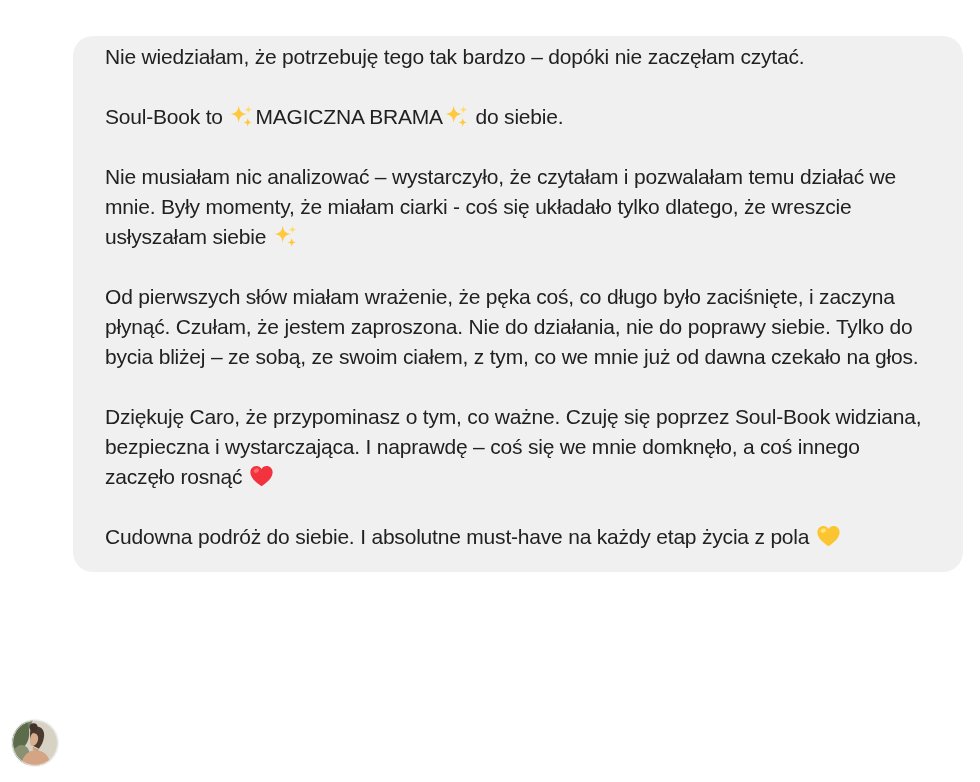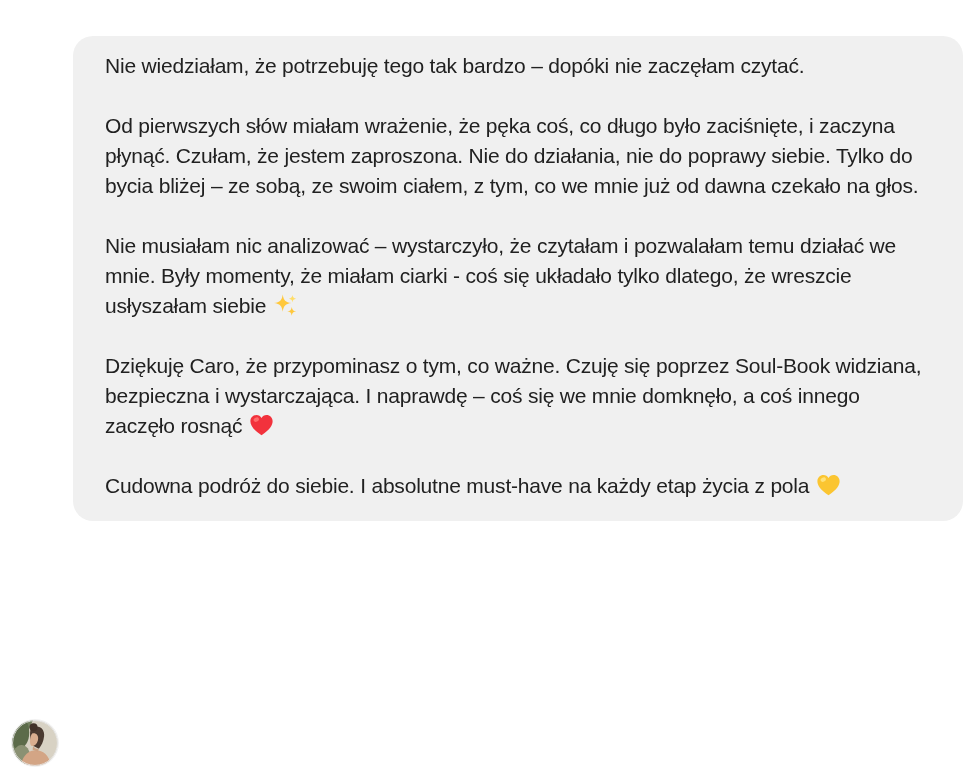--- a/index.html
+++ b/index.html
@@ -8,21 +8,21 @@
     background:#ffffff;
     font-family:"Liberation Sans",sans-serif;
     position:relative;overflow:hidden;
   }
   .canvas{position:absolute;inset:0;}
   .bubble{
     position:absolute;left:73px;top:36px;width:890px;
     box-sizing:border-box;
     background:#f0f0f0;
     border-radius:20px;
-    padding:15px 30px 20px 32px;
+    padding:6px 30px 20px 32px;
     font-size:21px;line-height:30px;
     letter-spacing:-0.2px;
     color:#212121;
   }
   .bubble p{margin:0 0 30px 0;}
   .bubble p:last-child{margin-bottom:0;}
   .line{display:block;}
   .emoji{
     display:inline-block;width:25px;height:25px;
     vertical-align:-5px;line-height:0;margin:0 1px;
@@ -61,29 +61,38 @@
       </g>
       <circle cx="24" cy="24" r="23.4" fill="none" stroke="#e6e6e6" stroke-width="1"></circle>
     </svg>
   </div>
 
   <div class="bubble">
 
     <p><span>Nie wiedziałam, że potrzebuję tego tak bardzo – dopóki nie zaczęłam czytać.</span></p>
 
     <p>
+      <span class="line"><span>Soul-Book to </span><span class="emoji"><svg viewBox="0 0 36 36">
+              <path fill="#FFC83D" d="M14 2 C15.2 10.5 18 13.3 26.5 14.5 C18 15.7 15.2 18.5 14 27 C12.8 18.5 10 15.7 1.5 14.5 C10 13.3 12.8 10.5 14 2 Z"></path>
+              <path fill="#FFDD67" d="M28 3 C28.5 6.5 29.8 7.8 33.2 8.3 C29.8 8.8 28.5 10.1 28 13.5 C27.5 10.1 26.2 8.8 22.8 8.3 C26.2 7.8 27.5 6.5 28 3 Z"></path>
+              <path fill="#FFC83D" d="M27 20 C27.6 24.2 29.2 25.8 33.4 26.4 C29.2 27 27.6 28.6 27 32.8 C26.4 28.6 24.8 27 20.6 26.4 C24.8 25.8 26.4 24.2 27 20 Z"></path>
+            </svg></span><span>MAGICZNA BRAMA</span><span class="emoji"><svg viewBox="0 0 36 36">
+              <path fill="#FFC83D" d="M14 2 C15.2 10.5 18 13.3 26.5 14.5 C18 15.7 15.2 18.5 14 27 C12.8 18.5 10 15.7 1.5 14.5 C10 13.3 12.8 10.5 14 2 Z"></path>
+              <path fill="#FFDD67" d="M28 3 C28.5 6.5 29.8 7.8 33.2 8.3 C29.8 8.8 28.5 10.1 28 13.5 C27.5 10.1 26.2 8.8 22.8 8.3 C26.2 7.8 27.5 6.5 28 3 Z"></path>
+              <path fill="#FFC83D" d="M27 20 C27.6 24.2 29.2 25.8 33.4 26.4 C29.2 27 27.6 28.6 27 32.8 C26.4 28.6 24.8 27 20.6 26.4 C24.8 25.8 26.4 24.2 27 20 Z"></path>
+            </svg></span><span> do siebie.</span></span>
     </p>
-
-    <p><span>Od pierwszych słów miałam wrażenie, że pęka coś, co długo było zaciśnięte, i zaczyna płynąć. Czułam, że jestem zaproszona. Nie do działania, nie do poprawy siebie. Tylko do bycia bliżej – ze sobą, ze swoim ciałem, z tym, co we mnie już od dawna czekało na głos.</span></p>
 
     <p><span>Nie musiałam nic analizować – wystarczyło, że czytałam i pozwalałam temu działać we mnie. Były momenty, że miałam ciarki - coś się układało tylko dlatego, że wreszcie usłyszałam siebie </span><span class="emoji"><svg viewBox="0 0 36 36">
             <path fill="#FFC83D" d="M14 2 C15.2 10.5 18 13.3 26.5 14.5 C18 15.7 15.2 18.5 14 27 C12.8 18.5 10 15.7 1.5 14.5 C10 13.3 12.8 10.5 14 2 Z"></path>
             <path fill="#FFDD67" d="M28 3 C28.5 6.5 29.8 7.8 33.2 8.3 C29.8 8.8 28.5 10.1 28 13.5 C27.5 10.1 26.2 8.8 22.8 8.3 C26.2 7.8 27.5 6.5 28 3 Z"></path>
             <path fill="#FFC83D" d="M27 20 C27.6 24.2 29.2 25.8 33.4 26.4 C29.2 27 27.6 28.6 27 32.8 C26.4 28.6 24.8 27 20.6 26.4 C24.8 25.8 26.4 24.2 27 20 Z"></path>
           </svg></span></p>
+
+    <p><span>Od pierwszych słów miałam wrażenie, że pęka coś, co długo było zaciśnięte, i zaczyna płynąć. Czułam, że jestem zaproszona. Nie do działania, nie do poprawy siebie. Tylko do bycia bliżej – ze sobą, ze swoim ciałem, z tym, co we mnie już od dawna czekało na głos.</span></p>
 
 
     <p><span>Dziękuję Caro, że przypominasz o tym, co ważne. Czuję się poprzez Soul-Book widziana, bezpieczna i wystarczająca. I naprawdę – coś się we mnie domknęło, a coś innego zaczęło rosnąć </span><span class="emoji"><svg viewBox="0 0 36 36">
             <path d="M18 32 C6 24 2 17.5 2 11.8 C2 6.9 5.9 3 10.8 3 C13.8 3 16.6 4.6 18 7.1 C19.4 4.6 22.2 3 25.2 3 C30.1 3 34 6.9 34 11.8 C34 17.5 30 24 18 32 Z" fill="#F2323C"></path>
             <ellipse cx="10.5" cy="9.5" rx="4" ry="3" fill="#FF6B6B" transform="rotate(-25 10.5 9.5)"></ellipse>
           </svg></span></p>
 
     <p>
       <span class="line"><span>Cudowna podróż do siebie. I absolutne must-have na każdy etap życia z pola </span><span class="emoji"><svg viewBox="0 0 36 36">
               <path d="M18 32 C6 24 2 17.5 2 11.8 C2 6.9 5.9 3 10.8 3 C13.8 3 16.6 4.6 18 7.1 C19.4 4.6 22.2 3 25.2 3 C30.1 3 34 6.9 34 11.8 C34 17.5 30 24 18 32 Z" fill="#FBC531"></path>

